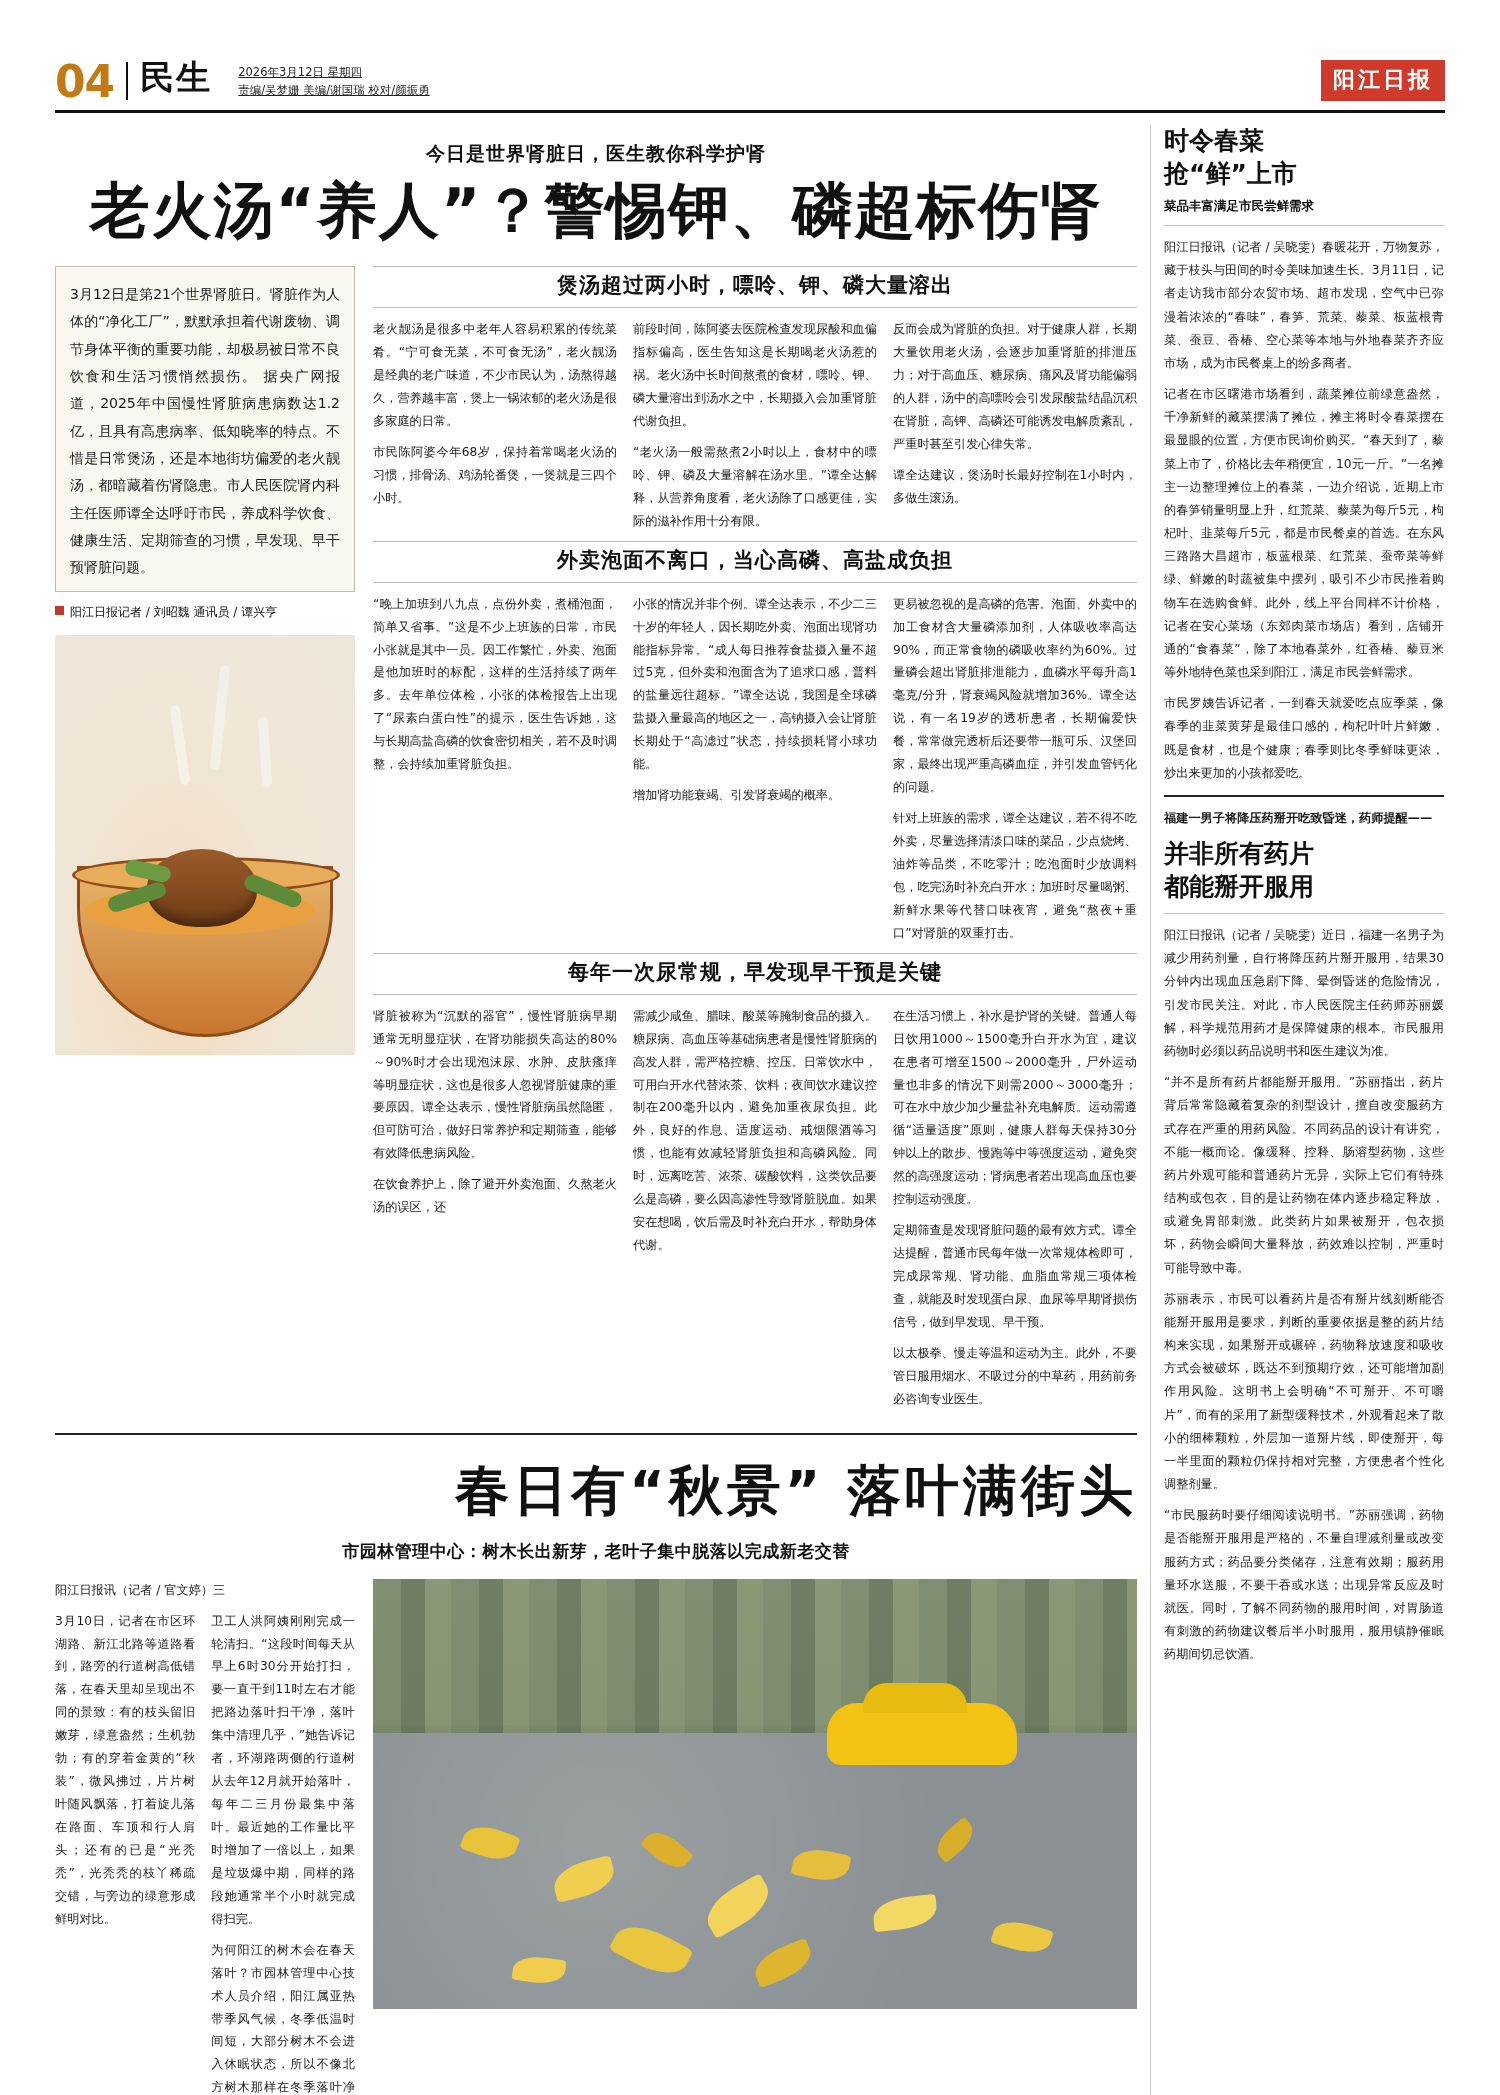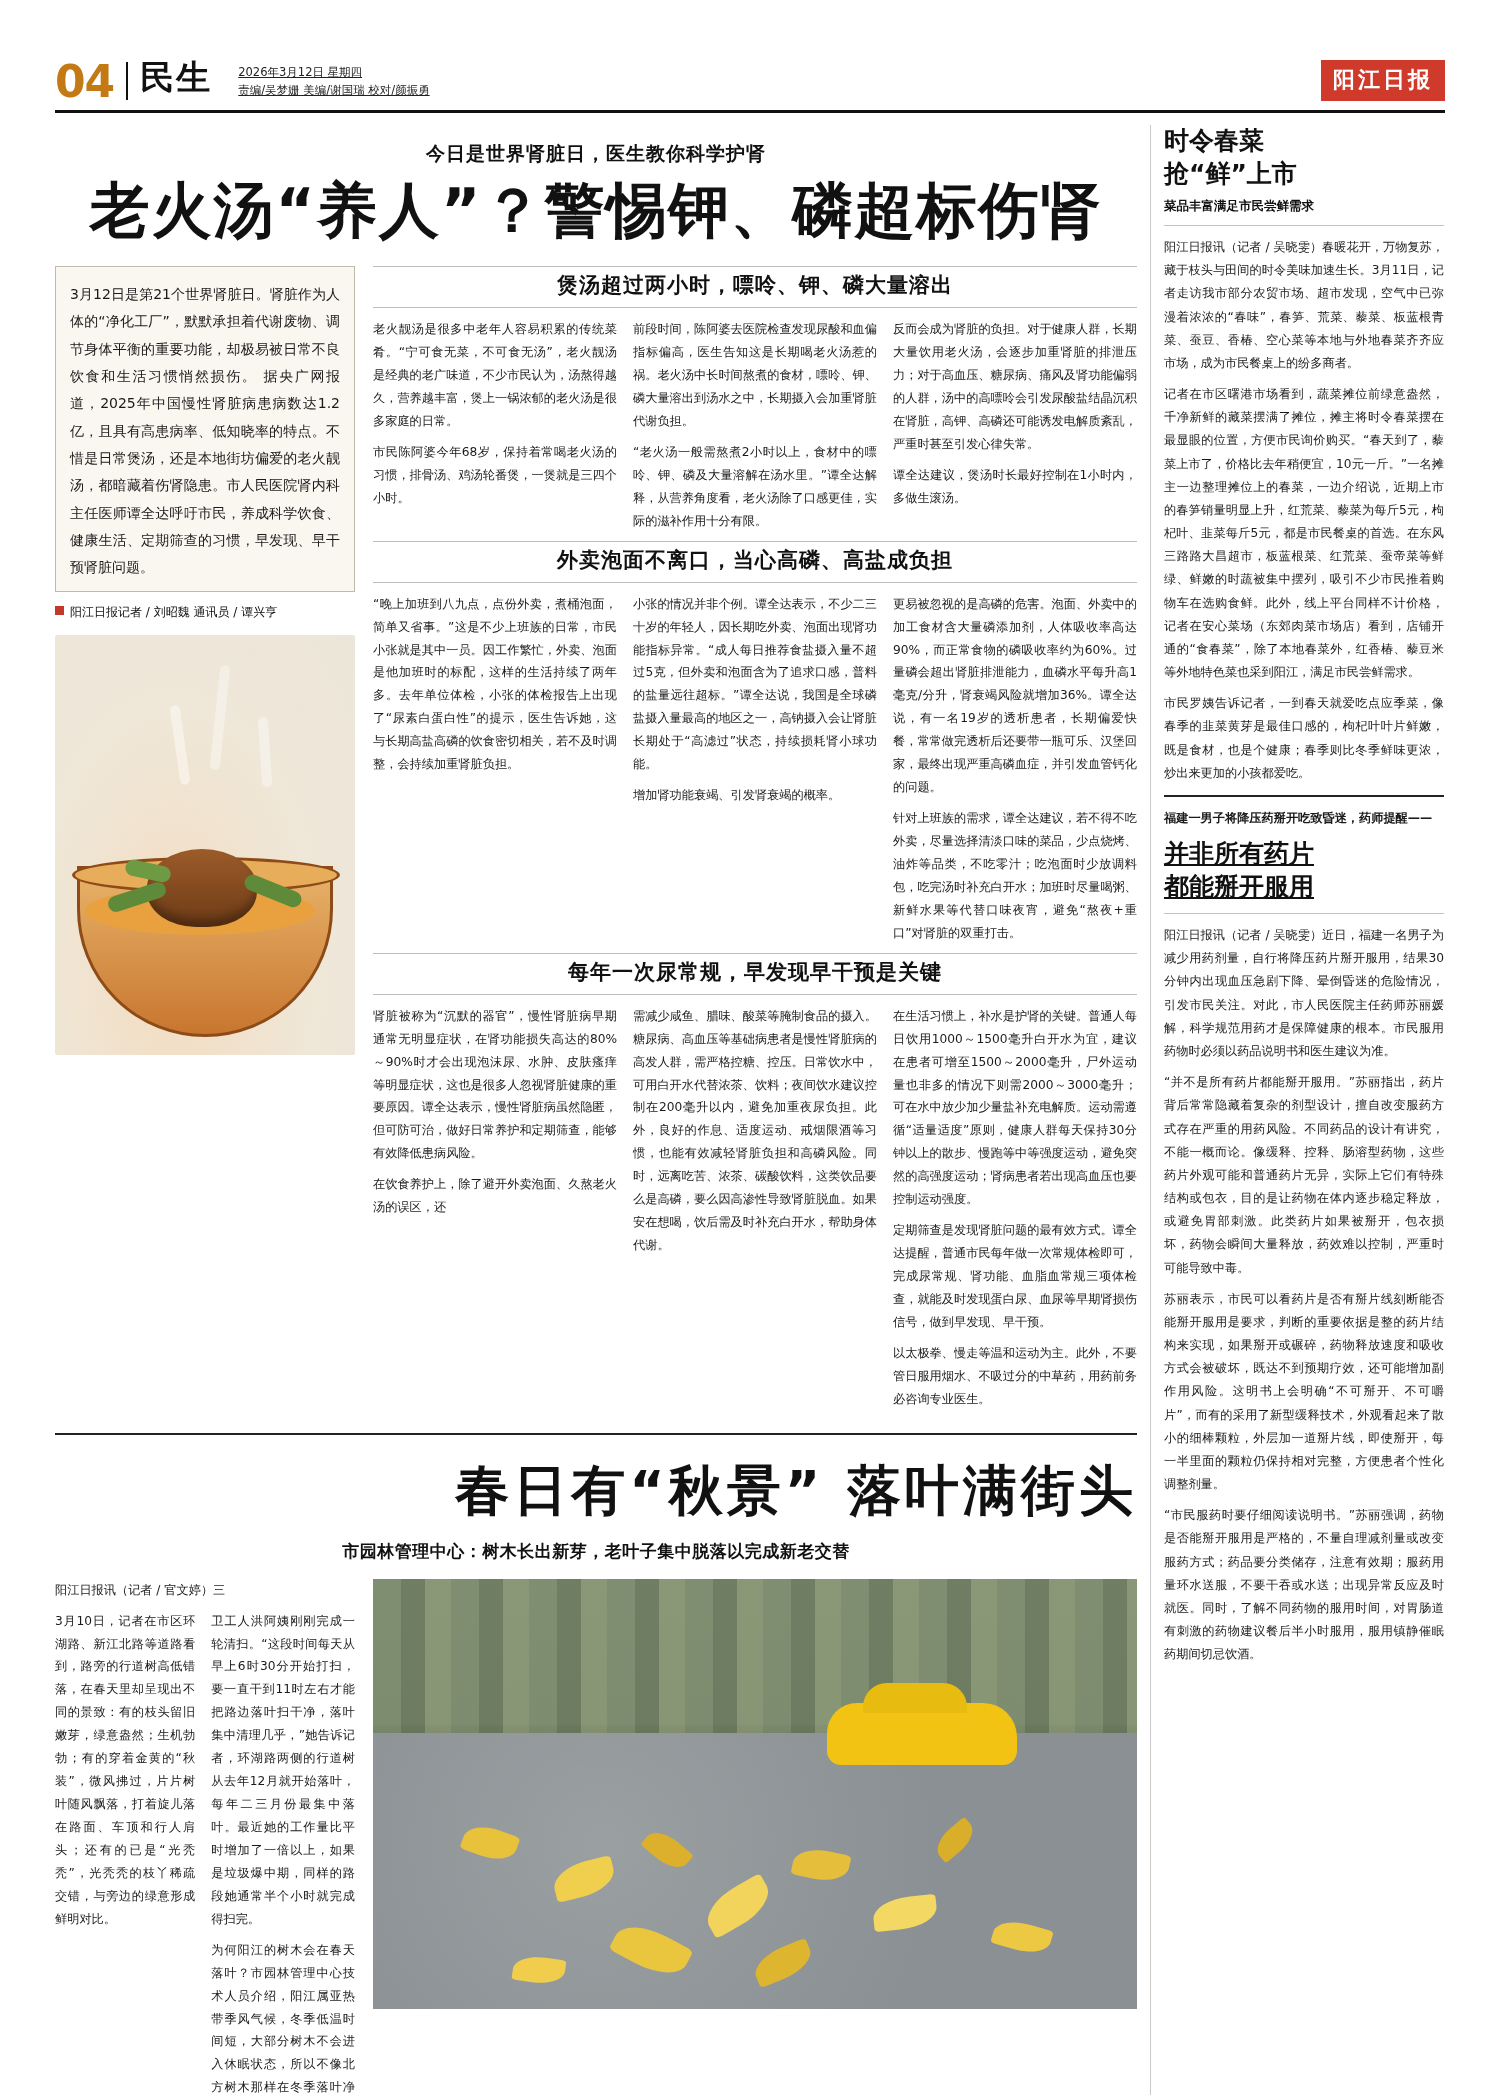--- a/index.html
+++ b/index.html
@@ -227,21 +227,21 @@
       <div class="rail-title" style="white-space:pre-line;">时令春菜
 抢“鲜”上市</div>
       <div class="rail-sub">菜品丰富满足市民尝鲜需求</div>
       <div class="rail-rule-thin"></div>
       <p class="rtxt">阳江日报讯（记者 / 吴晓雯）春暖花开，万物复苏，藏于枝头与田间的时令美味加速生长。3月11日，记者走访我市部分农贸市场、超市发现，空气中已弥漫着浓浓的“春味”，春笋、荒菜、藜菜、板蓝根青菜、蚕豆、香椿、空心菜等本地与外地春菜齐齐应市场，成为市民餐桌上的纷多商者。</p>
       <p class="rtxt">记者在市区曙港市场看到，蔬菜摊位前绿意盎然，千净新鲜的藏菜摆满了摊位，摊主将时令春菜摆在最显眼的位置，方便市民询价购买。“春天到了，藜菜上市了，价格比去年稍便宜，10元一斤。”一名摊主一边整理摊位上的春菜，一边介绍说，近期上市的春笋销量明显上升，红荒菜、藜菜为每斤5元，枸杞叶、韭菜每斤5元，都是市民餐桌的首选。在东风三路路大昌超市，板蓝根菜、红荒菜、蚕帝菜等鲜绿、鲜嫩的时蔬被集中摆列，吸引不少市民推着购物车在选购食鲜。此外，线上平台同样不计价格，记者在安心菜场（东郊肉菜市场店）看到，店铺开通的“食春菜”，除了本地春菜外，红香椿、藜豆米等外地特色菜也采到阳江，满足市民尝鲜需求。</p>
       <p class="rtxt">市民罗姨告诉记者，一到春天就爱吃点应季菜，像春季的韭菜黄芽是最佳口感的，枸杞叶叶片鲜嫩，既是食材，也是个健康；春季则比冬季鲜味更浓，炒出来更加的小孩都爱吃。</p>
 
       <div class="rail-rule"></div>
       <p class="rtxt" style="font-weight:bold;">福建一男子将降压药掰开吃致昏迷，药师提醒——</p>
-      <div class="rail-title" style="white-space:pre-line;text-decoration:underline;">并非所有药片
+      <div class="rail-title" style="white-space:pre-line;">并非所有药片
 都能掰开服用</div>
       <div class="rail-rule-thin"></div>
       <p class="rtxt">阳江日报讯（记者 / 吴晓雯）近日，福建一名男子为减少用药剂量，自行将降压药片掰开服用，结果30分钟内出现血压急剧下降、晕倒昏迷的危险情况，引发市民关注。对此，市人民医院主任药师苏丽媛解，科学规范用药才是保障健康的根本。市民服用药物时必须以药品说明书和医生建议为准。</p>
       <p class="rtxt">“并不是所有药片都能掰开服用。”苏丽指出，药片背后常常隐藏着复杂的剂型设计，擅自改变服药方式存在严重的用药风险。不同药品的设计有讲究，不能一概而论。像缓释、控释、肠溶型药物，这些药片外观可能和普通药片无异，实际上它们有特殊结构或包衣，目的是让药物在体内逐步稳定释放，或避免胃部刺激。此类药片如果被掰开，包衣损坏，药物会瞬间大量释放，药效难以控制，严重时可能导致中毒。</p>
       <p class="rtxt">苏丽表示，市民可以看药片是否有掰片线刻断能否能掰开服用是要求，判断的重要依据是整的药片结构来实现，如果掰开或碾碎，药物释放速度和吸收方式会被破坏，既达不到预期疗效，还可能增加副作用风险。这明书上会明确“不可掰开、不可嚼片”，而有的采用了新型缓释技术，外观看起来了散小的细棒颗粒，外层加一道掰片线，即使掰开，每一半里面的颗粒仍保持相对完整，方便患者个性化调整剂量。</p>
       <p class="rtxt">“市民服药时要仔细阅读说明书。”苏丽强调，药物是否能掰开服用是严格的，不量自理减剂量或改变服药方式；药品要分类储存，注意有效期；服药用量环水送服，不要干吞或水送；出现异常反应及时就医。同时，了解不同药物的服用时间，对胃肠道有刺激的药物建议餐后半小时服用，服用镇静催眠药期间切忌饮酒。</p>
     </div>
   </div>
 
  </div>

